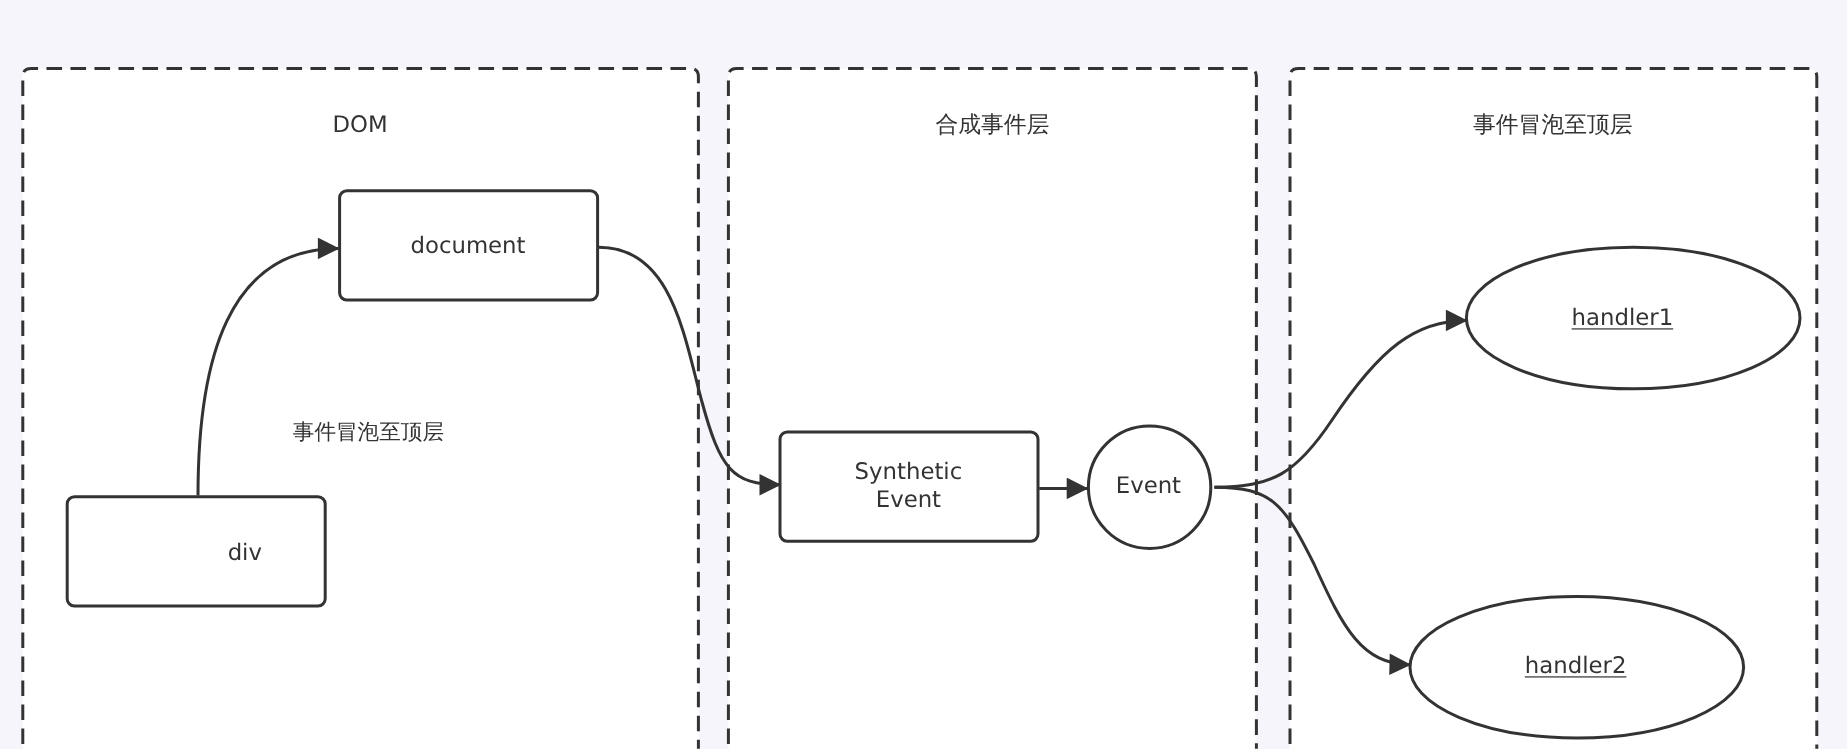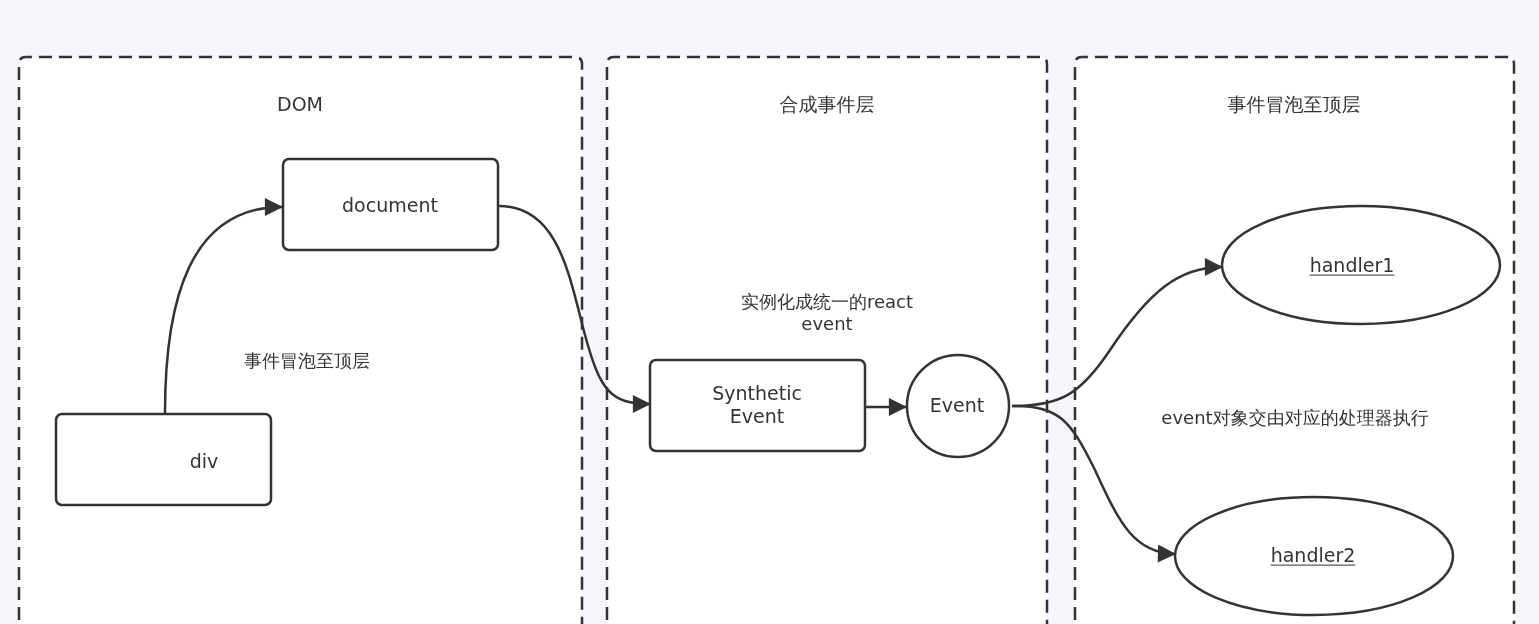--- a/index.html
+++ b/index.html
@@ -62,18 +62,13 @@
   <div class="lbl node-text" style="left:164px; top:461px;margin-left:40px;">div</div>
   <div class="lbl node-text" style="left:757px; top:405px;">
     <div>Synthetic</div>
     <div>Event</div>
   </div>
   <div class="lbl node-text" style="left:957px; top:405px;">Event</div>
   <div class="lbl node-text u" style="left:1352px; top:265px;">handler1</div>
   <div class="lbl node-text u" style="left:1313px; top:555px;">handler2</div>
 
   <div class="lbl note" style="left:307px; top:361px;">事件冒泡至顶层</div>
-  <div class="lbl note" style="left:827px; top:313px;">
-    <div>实例化成统一的react</div>
-    <div>event</div>
-  </div>
-  <div class="lbl note" style="left:1295px; top:418px;">event对象交由对应的处理器执行</div>
 </div>
 
 </body></html>

